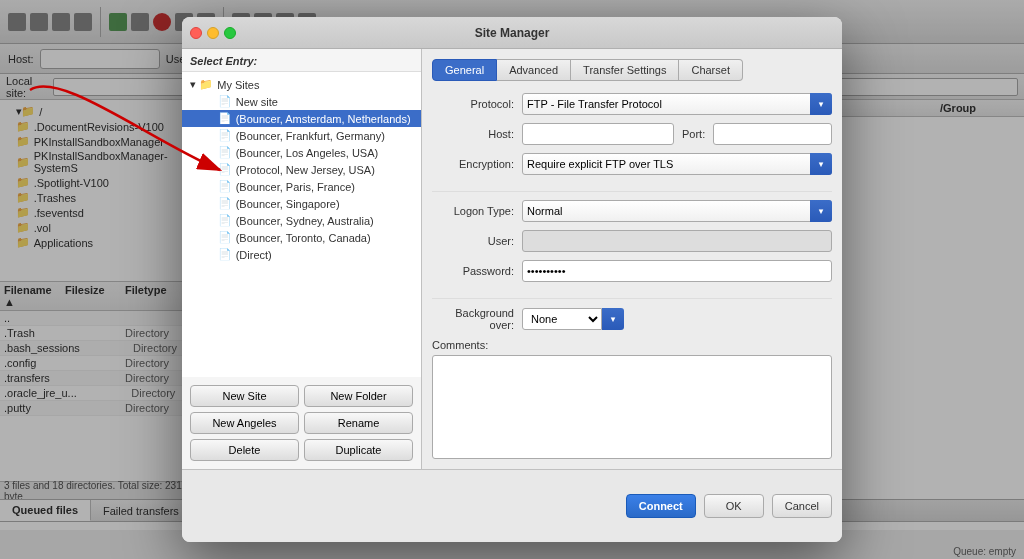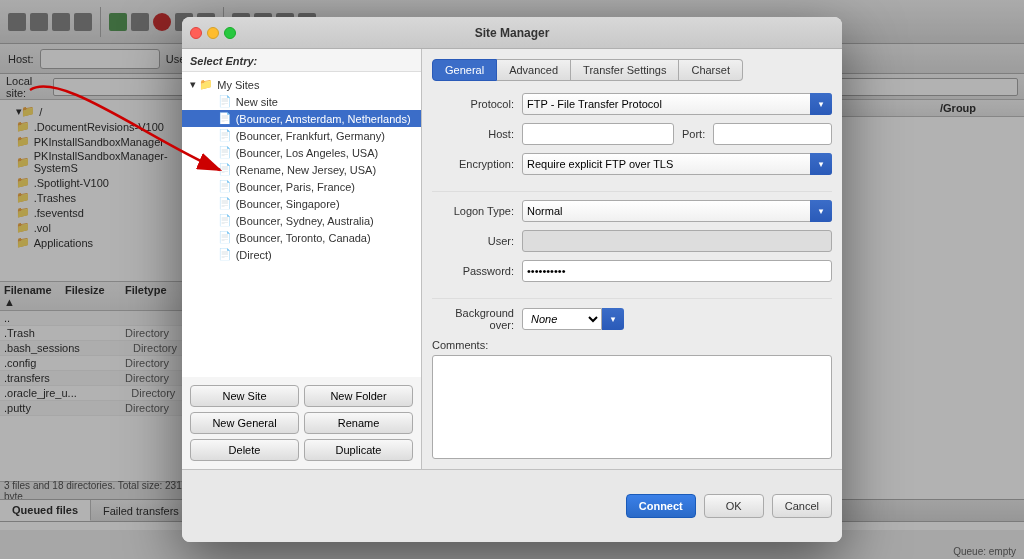--- a/index.html
+++ b/index.html
@@ -476,21 +476,20 @@
       margin: 8px 0;
     }
     .bg-none-select {
       width: 80px;
       height: 22px;
       border: 1px solid #aaa;
       border-radius: 3px 0 0 3px;
       font-size: 11px;
       padding: 0 4px;
       background: white;
-      font-style: italic;
     }
     .bg-color-arrow {
       width: 22px;
       height: 22px;
       background: linear-gradient(to bottom, #3b6dc8, #2a5ab8);
       border-radius: 0 3px 3px 0;
       display: flex;
       align-items: center;
       justify-content: center;
       color: white;
@@ -750,21 +749,21 @@
           <div class="site-tree-item grandchild">
             <span>📄</span>
             <span>(Bouncer, Frankfurt, Germany)</span>
           </div>
           <div class="site-tree-item grandchild">
             <span>📄</span>
             <span>(Bouncer, Los Angeles, USA)</span>
           </div>
           <div class="site-tree-item grandchild">
             <span>📄</span>
-            <span>(Rename, New Jersey, USA)</span>
+            <span>(Protocol, New Jersey, USA)</span>
           </div>
           <div class="site-tree-item grandchild">
             <span>📄</span>
             <span>(Bouncer, Paris, France)</span>
           </div>
           <div class="site-tree-item grandchild">
             <span>📄</span>
             <span>(Bouncer, Singapore)</span>
           </div>
           <div class="site-tree-item grandchild">
@@ -782,21 +781,21 @@
         </div>
 
         <div class="dialog-buttons">
           <button class="dialog-action-btn">
             <span>New Site</span>
           </button>
           <button class="dialog-action-btn">
             <span>New Folder</span>
           </button>
           <button class="dialog-action-btn">
-            <span>New General</span>
+            <span>New Angeles</span>
           </button>
           <button class="dialog-action-btn">
             <span>Rename</span>
           </button>
           <button class="dialog-action-btn">
             <span>Delete</span>
           </button>
           <button class="dialog-action-btn">
             <span>Duplicate</span>
           </button>

